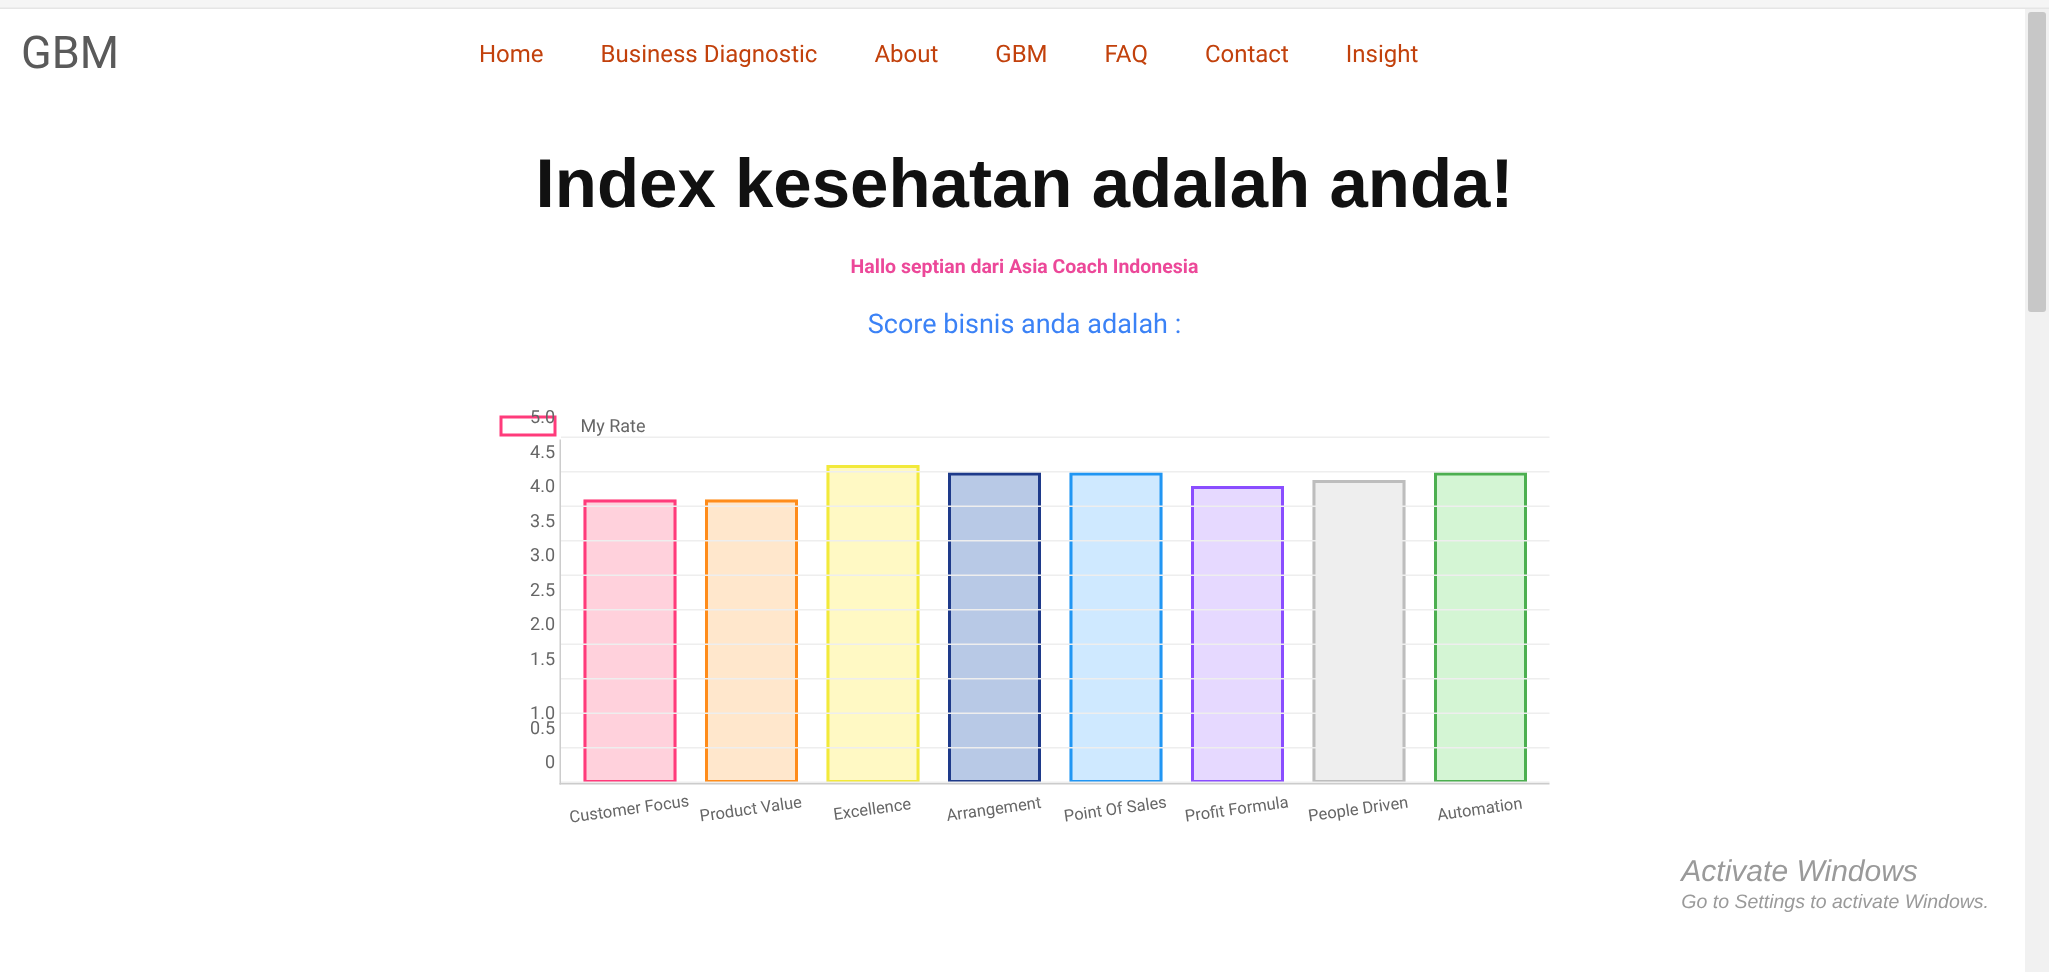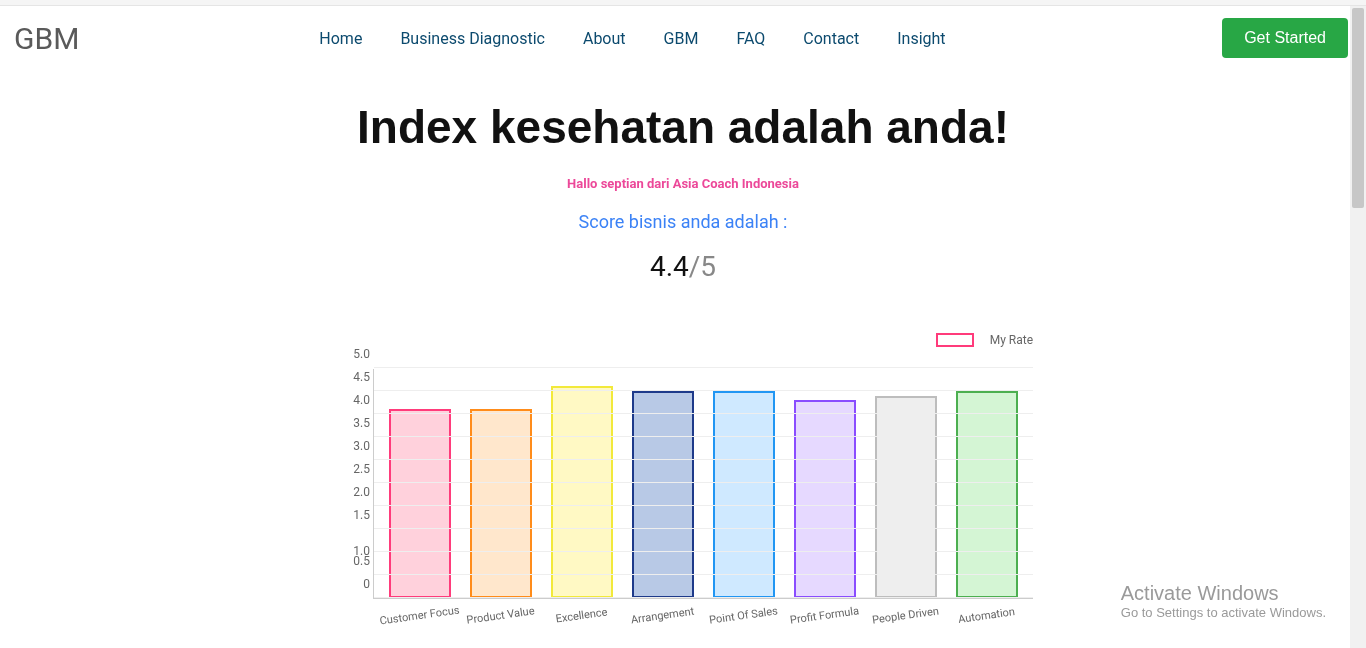--- a/index.html
+++ b/index.html
@@ -28,21 +28,21 @@
     margin-right: 40px;
     margin-left: 6px;
   }
   nav.menu {
     display: flex;
     gap: 38px;
     margin-left: 200px;
   }
   nav.menu a {
     font-size: 16px;
-    color: #0c4a6e;
+    color: #c2410c;
     text-decoration: none;
     cursor: pointer;
   }
   .cta {
     margin-left: auto;
     background: #28a745;
     color: #fff;
     border: none;
     padding: 11px 22px;
     font-size: 16px;
@@ -80,26 +80,26 @@
     color: #888;
   }
   
   .chart-wrap {
     width: 700px;
     margin: 50px auto 0;
     position: relative;
   }
   .legend {
     display: flex;
-    justify-content: flex-end;
+    justify-content: flex-start;
     align-items: center;
     gap: 16px;
     font-size: 12px;
     color: #666;
-    margin-bottom: 22px;
+    margin-bottom: 2px;
   }
   .legend-swatch {
     width: 38px;
     height: 14px;
     background: #fff;
     border: 2px solid #ff3b7b;
     display: inline-block;
   }
   .plot {
     position: relative;
@@ -171,55 +171,52 @@
     left: 2px;
     right: 2px;
     height: 200px;
     background: #c7c7c7;
     border-radius: 2px;
   }
   
   .watermark {
     position: absolute;
     right: 40px;
-    bottom: 28px;
+    bottom: 40px;
     text-align: left;
     color: #9a9a9a;
     font-family: "Segoe UI", sans-serif;
     pointer-events: none;
+    font-style: italic;
   }
   .watermark .wm1 { font-size: 20px; }
   .watermark .wm2 { font-size: 13px; }
 </style>
 </head>
 <body>
 
 <div class="top-border"></div>
 
 <header class="navbar">
   <div class="brand">GBM</div>
   <nav class="menu">
     <a>Home</a>
     <a>Business Diagnostic</a>
     <a>About</a>
     <a>GBM</a>
     <a>FAQ</a>
     <a>Contact</a>
     <a>Insight</a>
   </nav>
-  <button class="cta">Get Started</button>
 </header>
 
 <main>
   <h1 class="title">Index kesehatan adalah anda!</h1>
   <h2 class="subtitle">Hallo septian dari Asia Coach Indonesia</h2>
   <p class="score-label">Score bisnis anda adalah :</p>
-  <div class="score-value">
-    <span>4.4</span><span class="max">/5</span>
-  </div>
 
   <div class="chart-wrap">
     <div class="legend">
       <span class="legend-swatch"></span>
       <span>My Rate</span>
     </div>
     <div class="plot" id="plot">
       <div class="bars" id="bars">
           <div class="bar-slot">
             <div class="bar" title="Customer Focus: 4.1" style="height: 188.6px; background: rgb(255, 209, 220); border-color: rgb(255, 59, 123);"></div>

